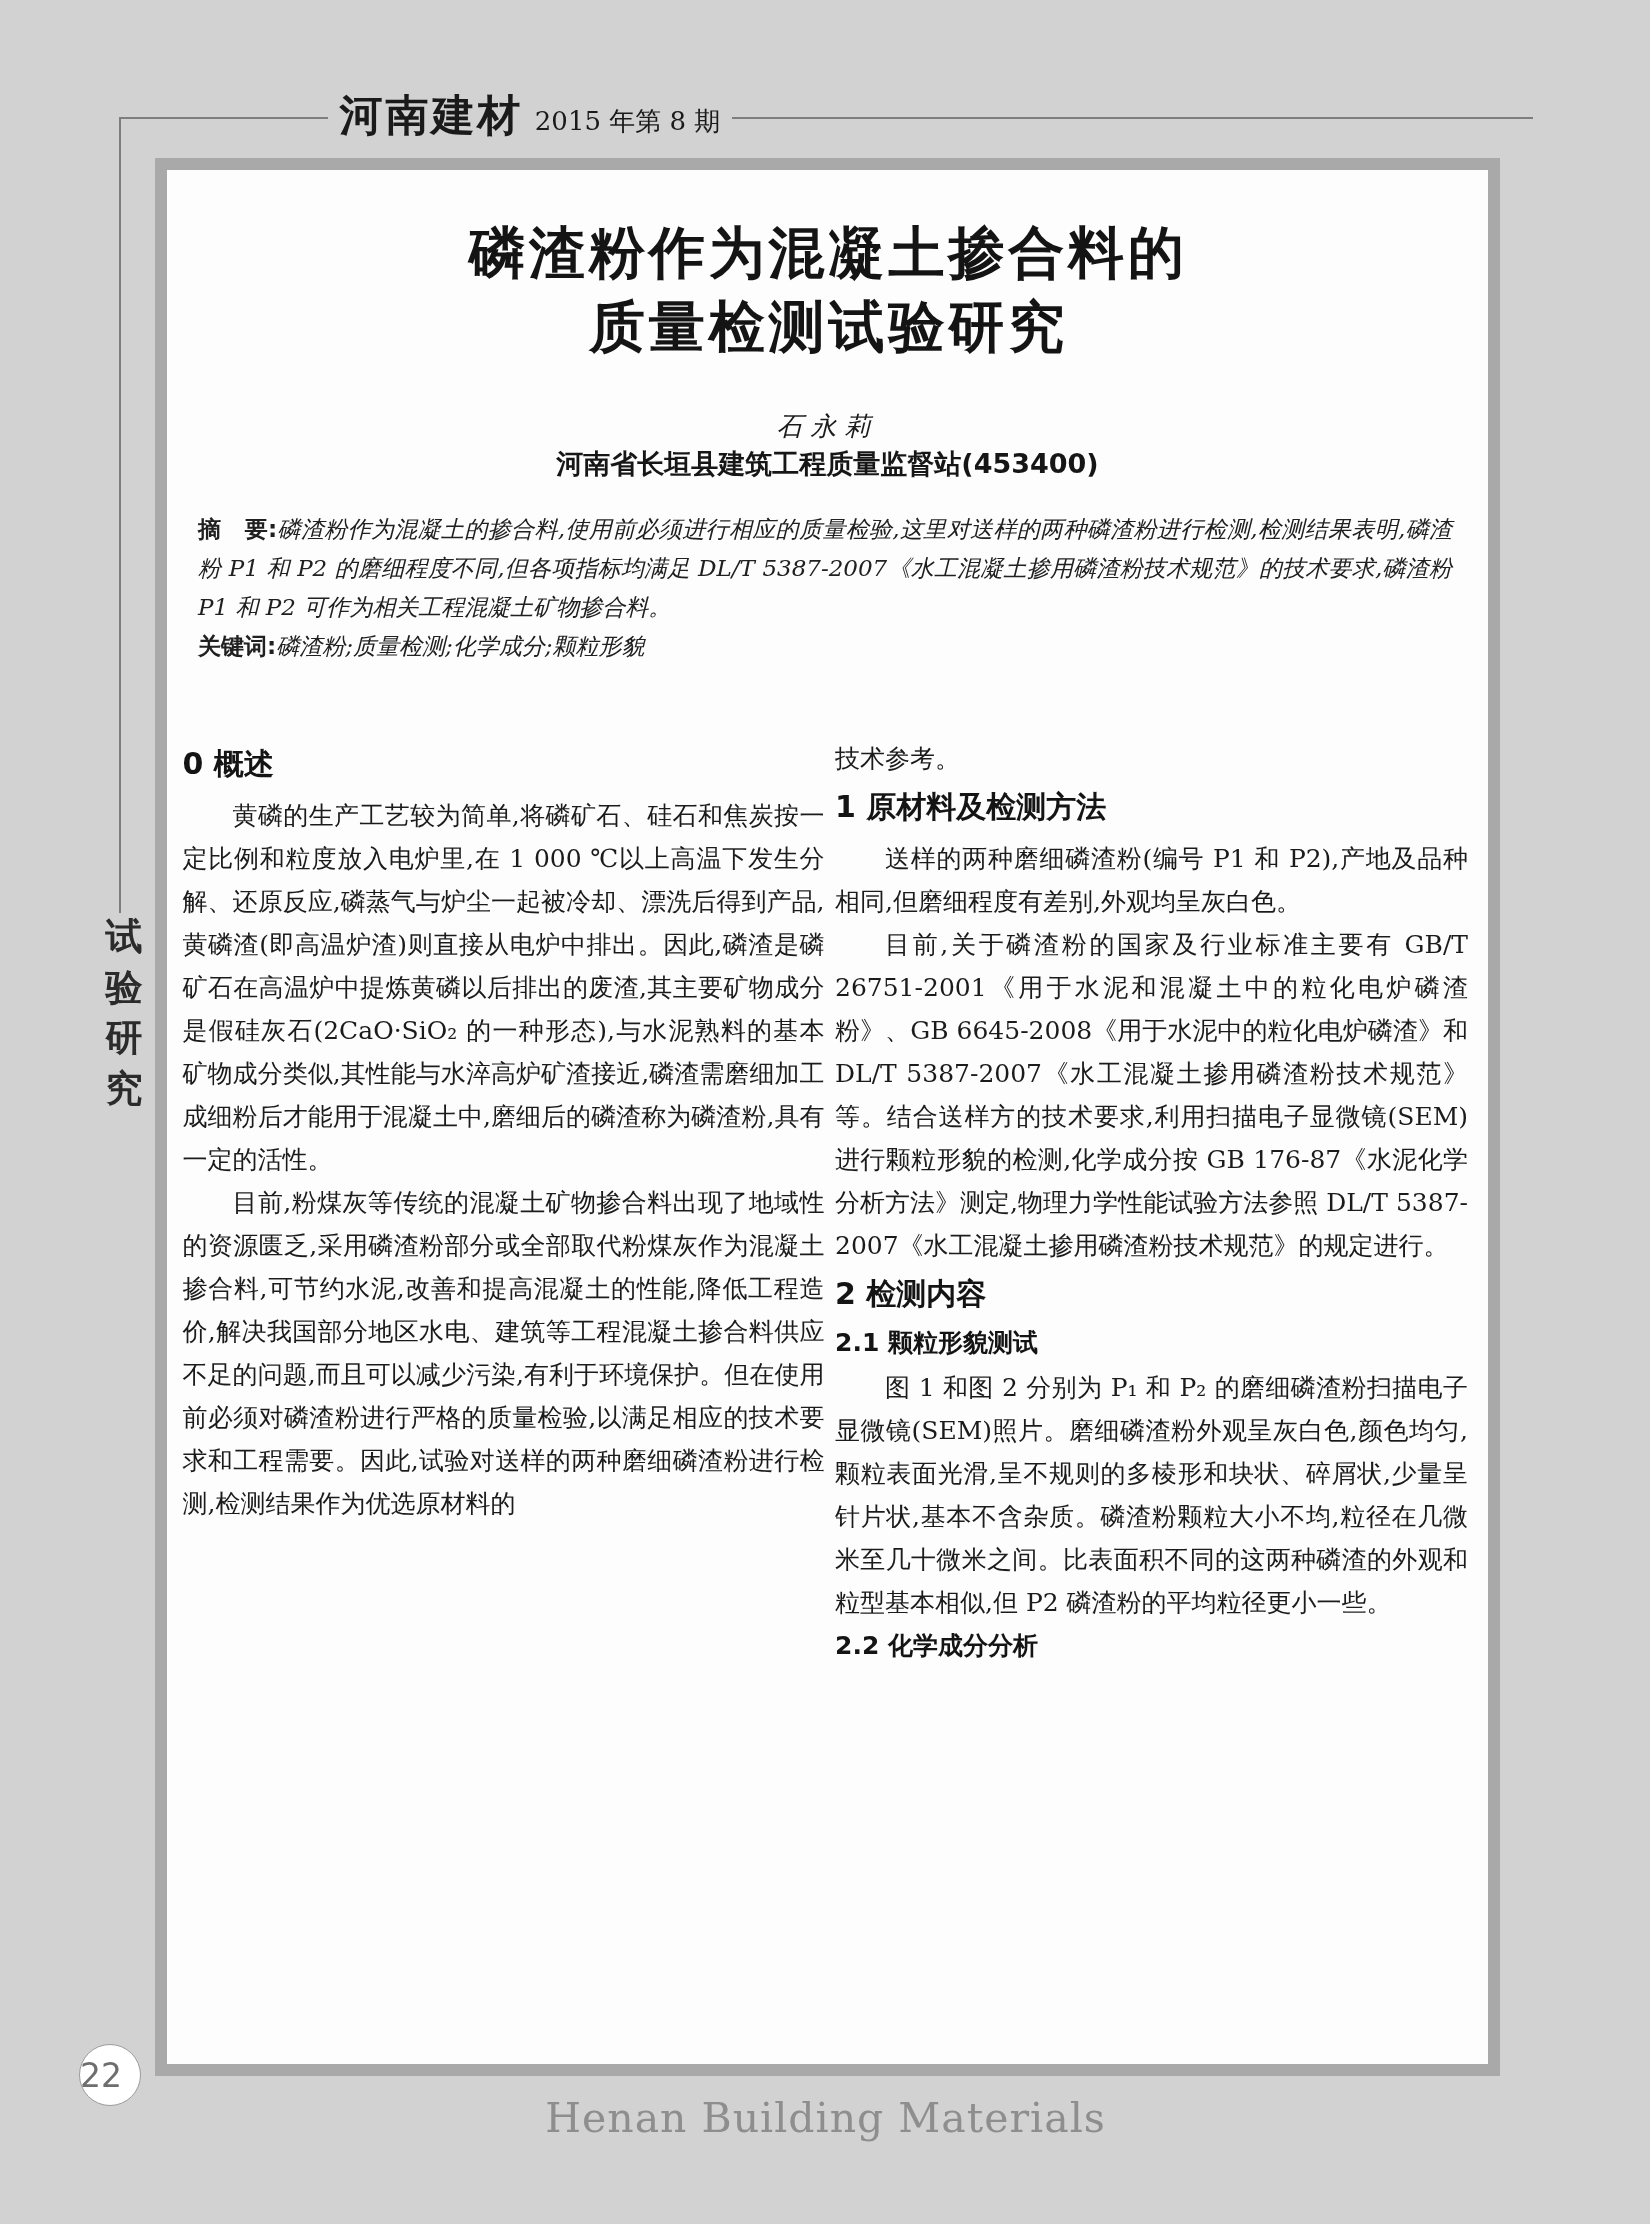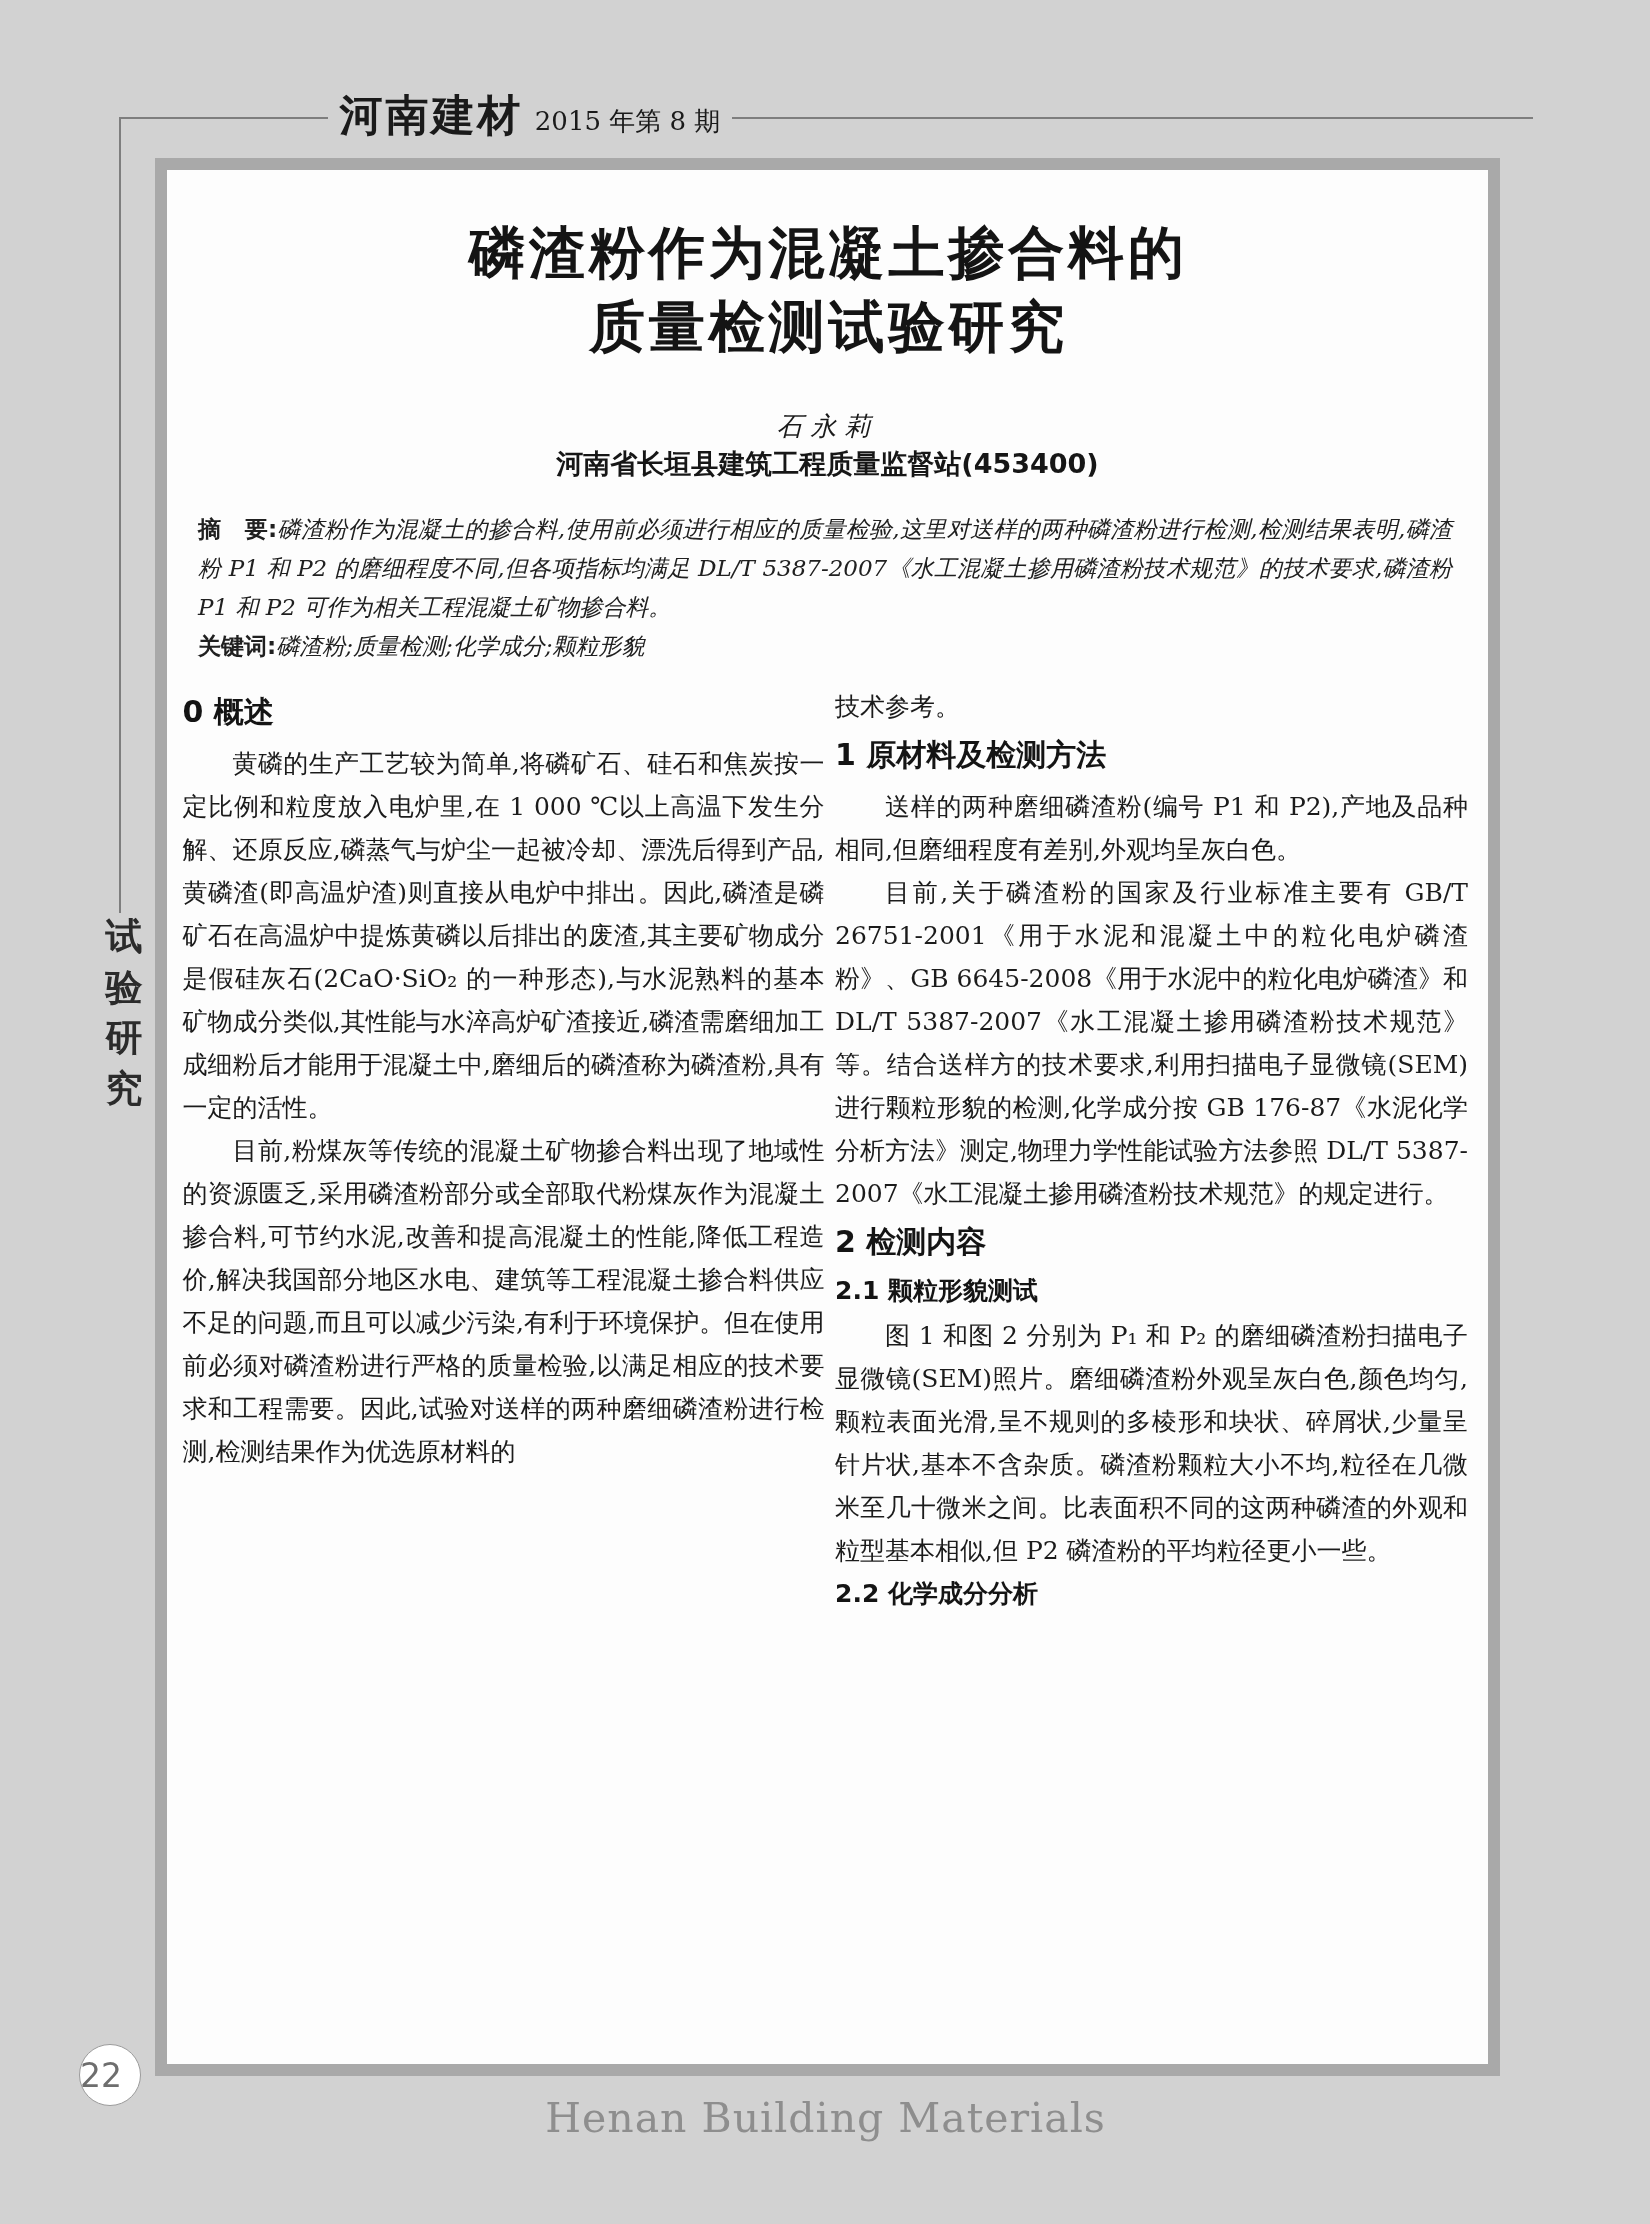--- a/index.html
+++ b/index.html
@@ -20,21 +20,21 @@
 
   .title-block { position:absolute; top:25px; left:1px; width:100%; text-align:center;margin-top:20px; }
   .title-line { font-size:56px; line-height:74px; font-weight:bold; letter-spacing:3.9px; color:#141414; }
 
   .author { position:absolute; top:239px; left:0; width:100%; text-align:center; font-size:26px; font-style:italic; letter-spacing:7.8px; color:#1a1a1a; }
   .affiliation { position:absolute; top:276px; left:0; width:100%; text-align:center; font-size:27px; font-weight:bold; font-family:"DejaVu Sans", sans-serif; color:#161616; }
 
   .abstract-block { position:absolute; top:340px; left:31px; width:1254px; font-size:23px; line-height:39px; text-align:justify; font-style:italic; color:#202020; }
   .abstract-block .lbl { font-style:normal; font-weight:bold; font-family:"DejaVu Sans", sans-serif; }
 
-  .col { position:absolute; top:515px; font-size:25px; line-height:43px; text-align:justify; color:#1b1b1b; }
+  .col { position:absolute; top:567px; font-size:25px; line-height:43px; text-align:justify; color:#1b1b1b; }
   .col-left { left:15.5px; width:642px; }
   .col-right { left:668px; width:633px; }
   .col p { text-indent:2em; }
   .col p.no-indent { text-indent:0; }
   .col h2 { font-family:"DejaVu Sans", sans-serif; font-size:30px; line-height:45px; margin:3.9px 0 7.8px 0; font-weight:bold; color:#141414; }
   .col h3 { font-family:"DejaVu Sans", sans-serif; font-size:25px; line-height:39px; margin:1.9px 0 3.9px 0; font-weight:bold; color:#141414; }
 
   .page-circle { position:absolute; left:79px; top:2044px; width:62px; height:62px; background:#ffffff; border:1.9px solid #9b9b9b; border-radius:50%; display:flex; align-items:center; }
   .page-circle span { font-size:33px; color:#6e6e6e; font-family:"DejaVu Sans", sans-serif; }
   .footer-en { position:absolute; left:0; top:2094px; width:100%; text-align:center; font-size:41px; color:#8e8e8e; letter-spacing:1px; }

